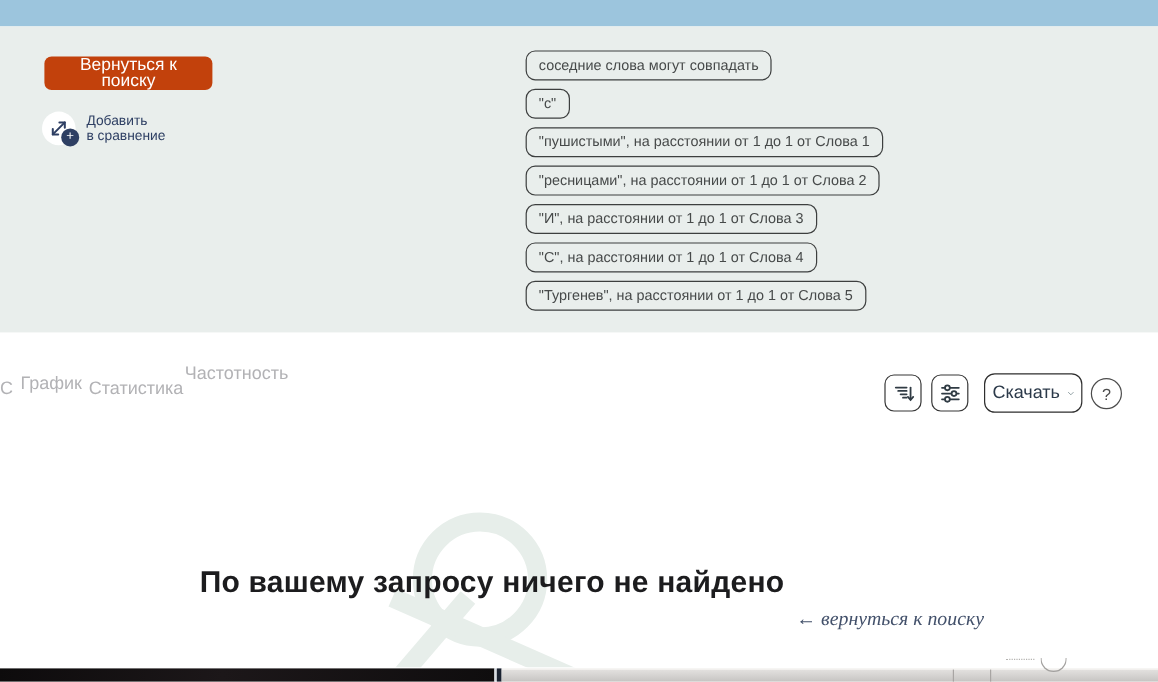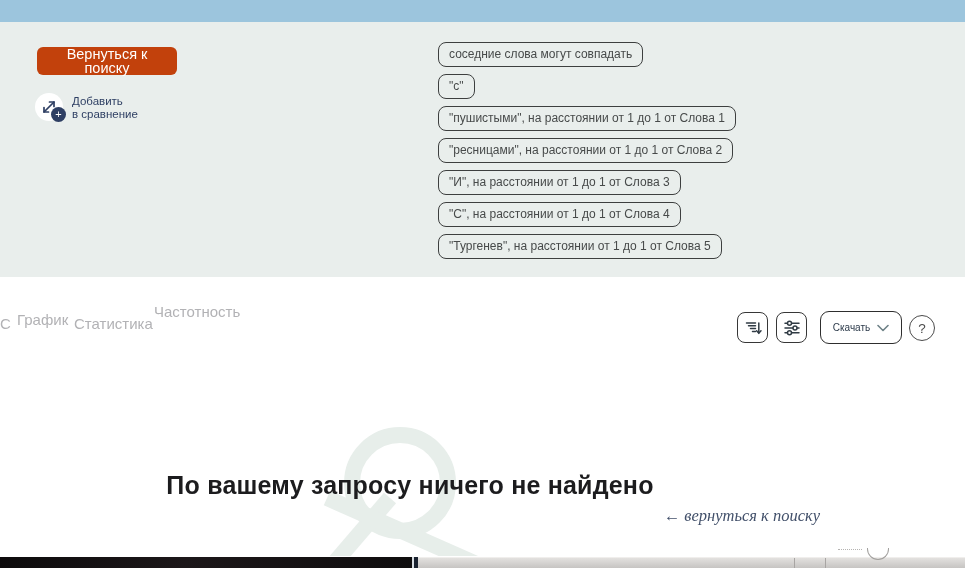--- a/index.html
+++ b/index.html
@@ -49,21 +49,21 @@
   .tab{color:#b2b2b5;font-size:15px;line-height:16px;cursor:pointer;}
   .tool-btn{
     width:31px;height:31px;border:1.5px solid #373737;border-radius:8px;
     background:transparent;display:flex;align-items:center;justify-content:center;
     padding:0;cursor:pointer;
   }
   .download-btn{
     left:820px;top:311px;width:82px;height:33px;
     border:1.5px solid #2e2e2e;border-radius:9px;background:transparent;
     display:flex;align-items:center;justify-content:center;gap:7px;
-    font-size:10px;color:#2c3a4a;font-family:inherit;cursor:pointer;
+    font-size:15px;color:#2c3a4a;font-family:inherit;cursor:pointer;
   }
   .help-btn{
     left:909px;top:315px;width:26px;height:26px;border-radius:50%;
     border:1.5px solid #4c4c4c;background:transparent;color:#4c4c4c;
     font-size:13.5px;display:flex;align-items:center;justify-content:center;
     font-family:inherit;cursor:pointer;
   }
 
   
   .empty-title{

